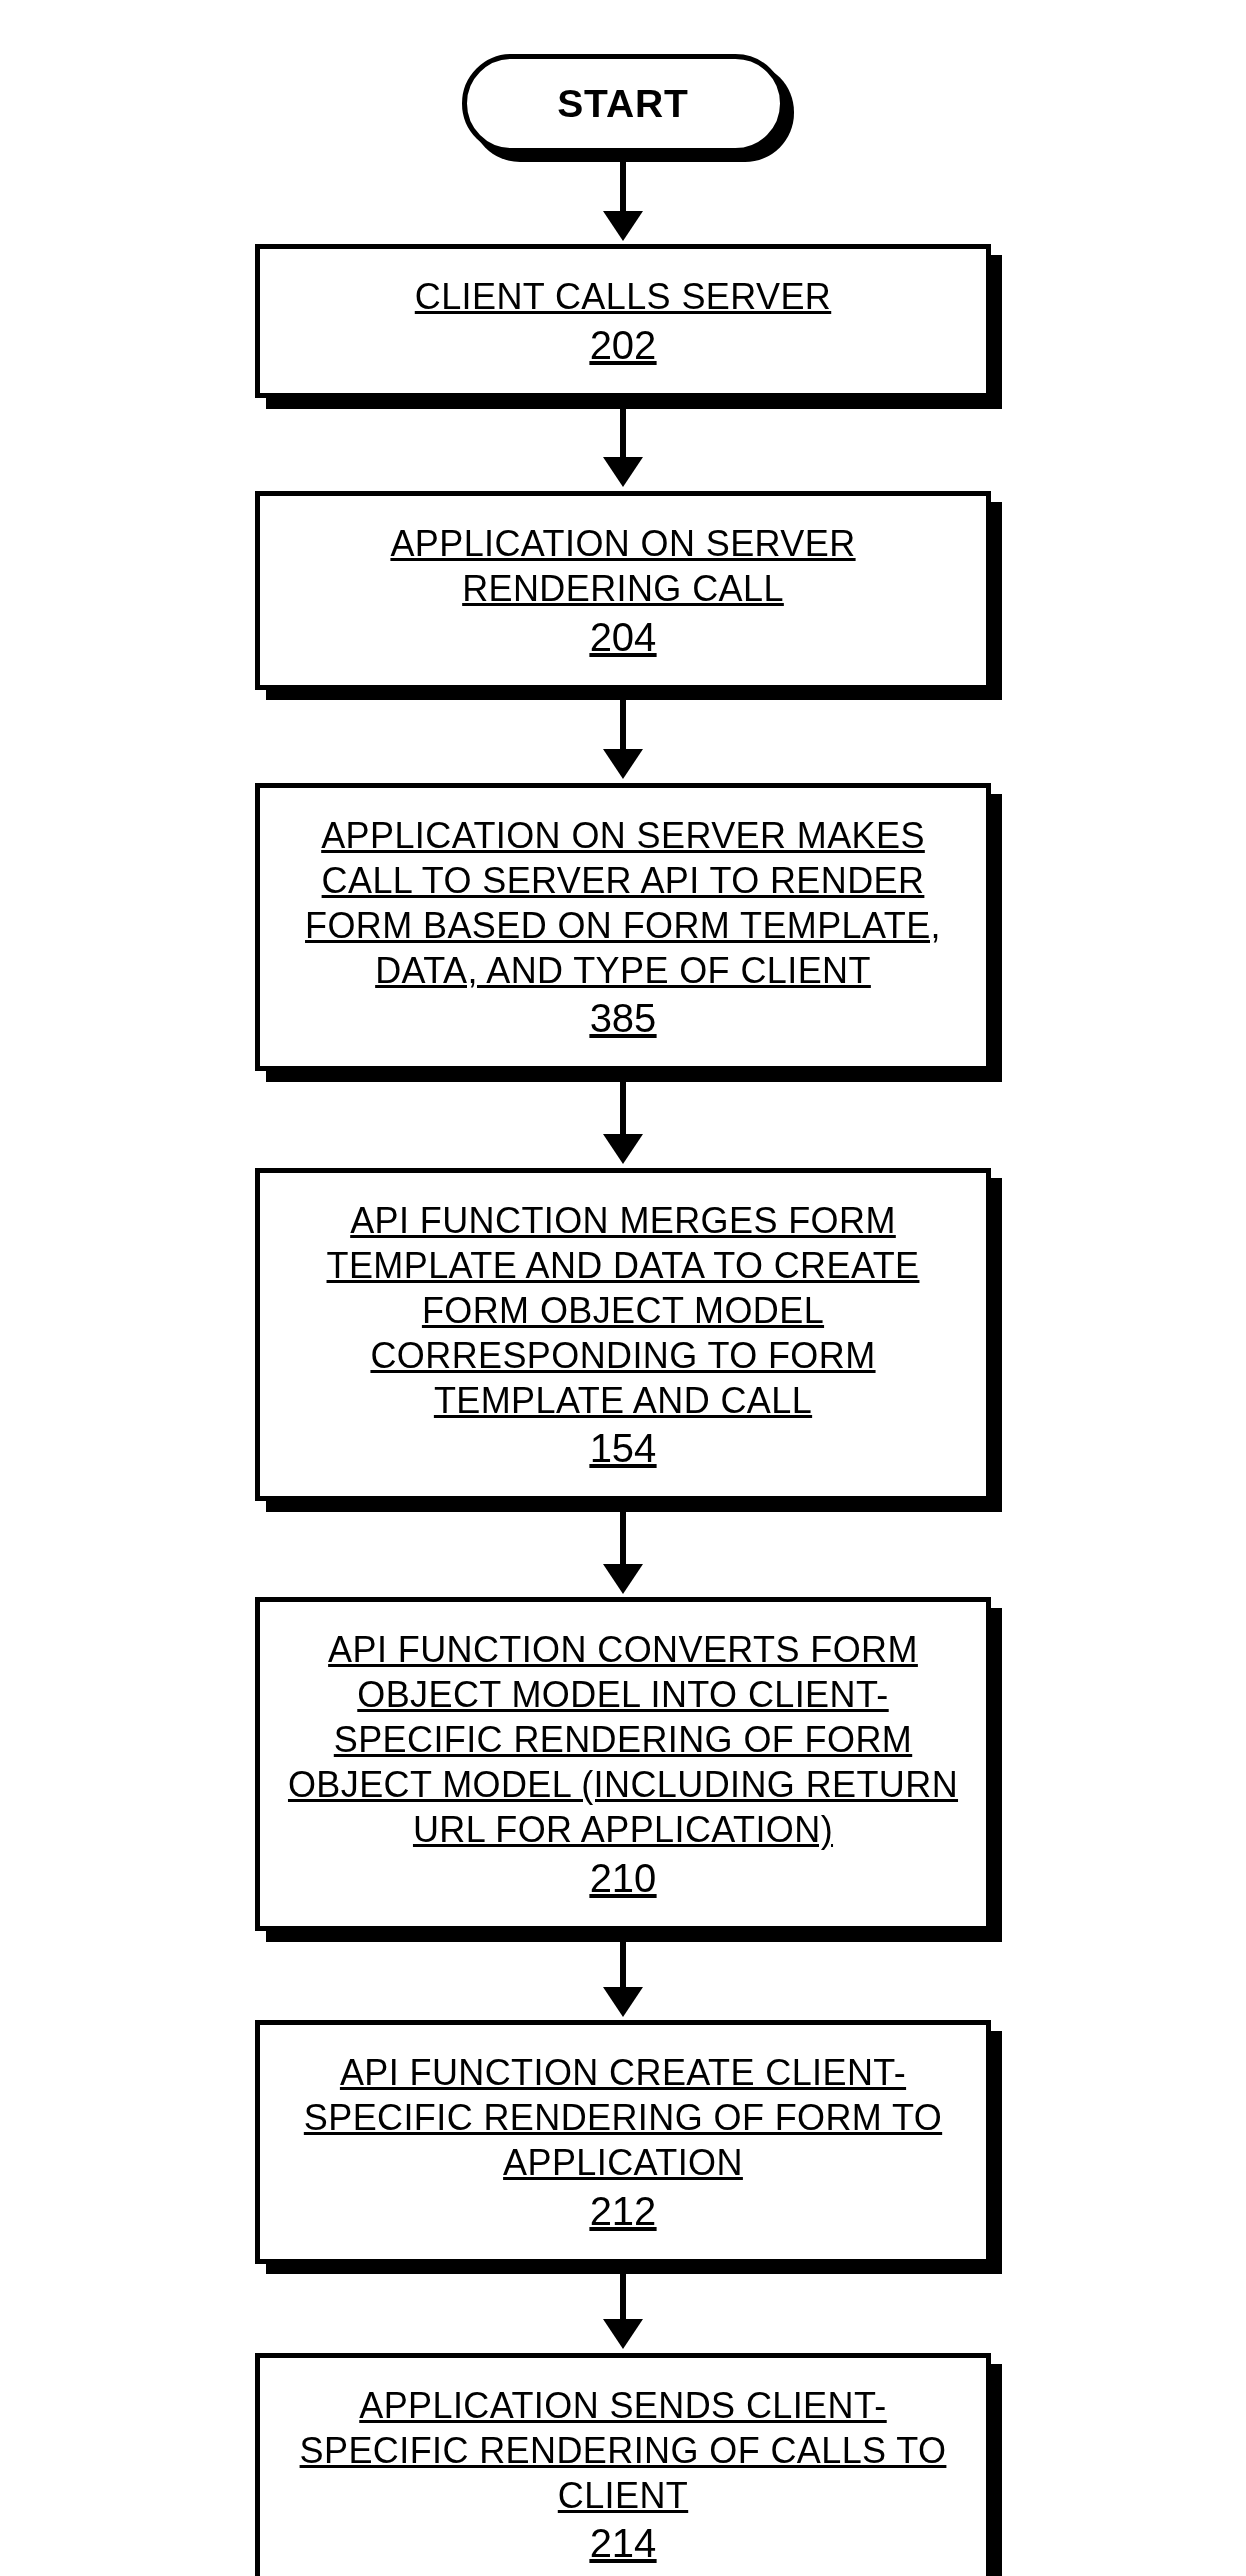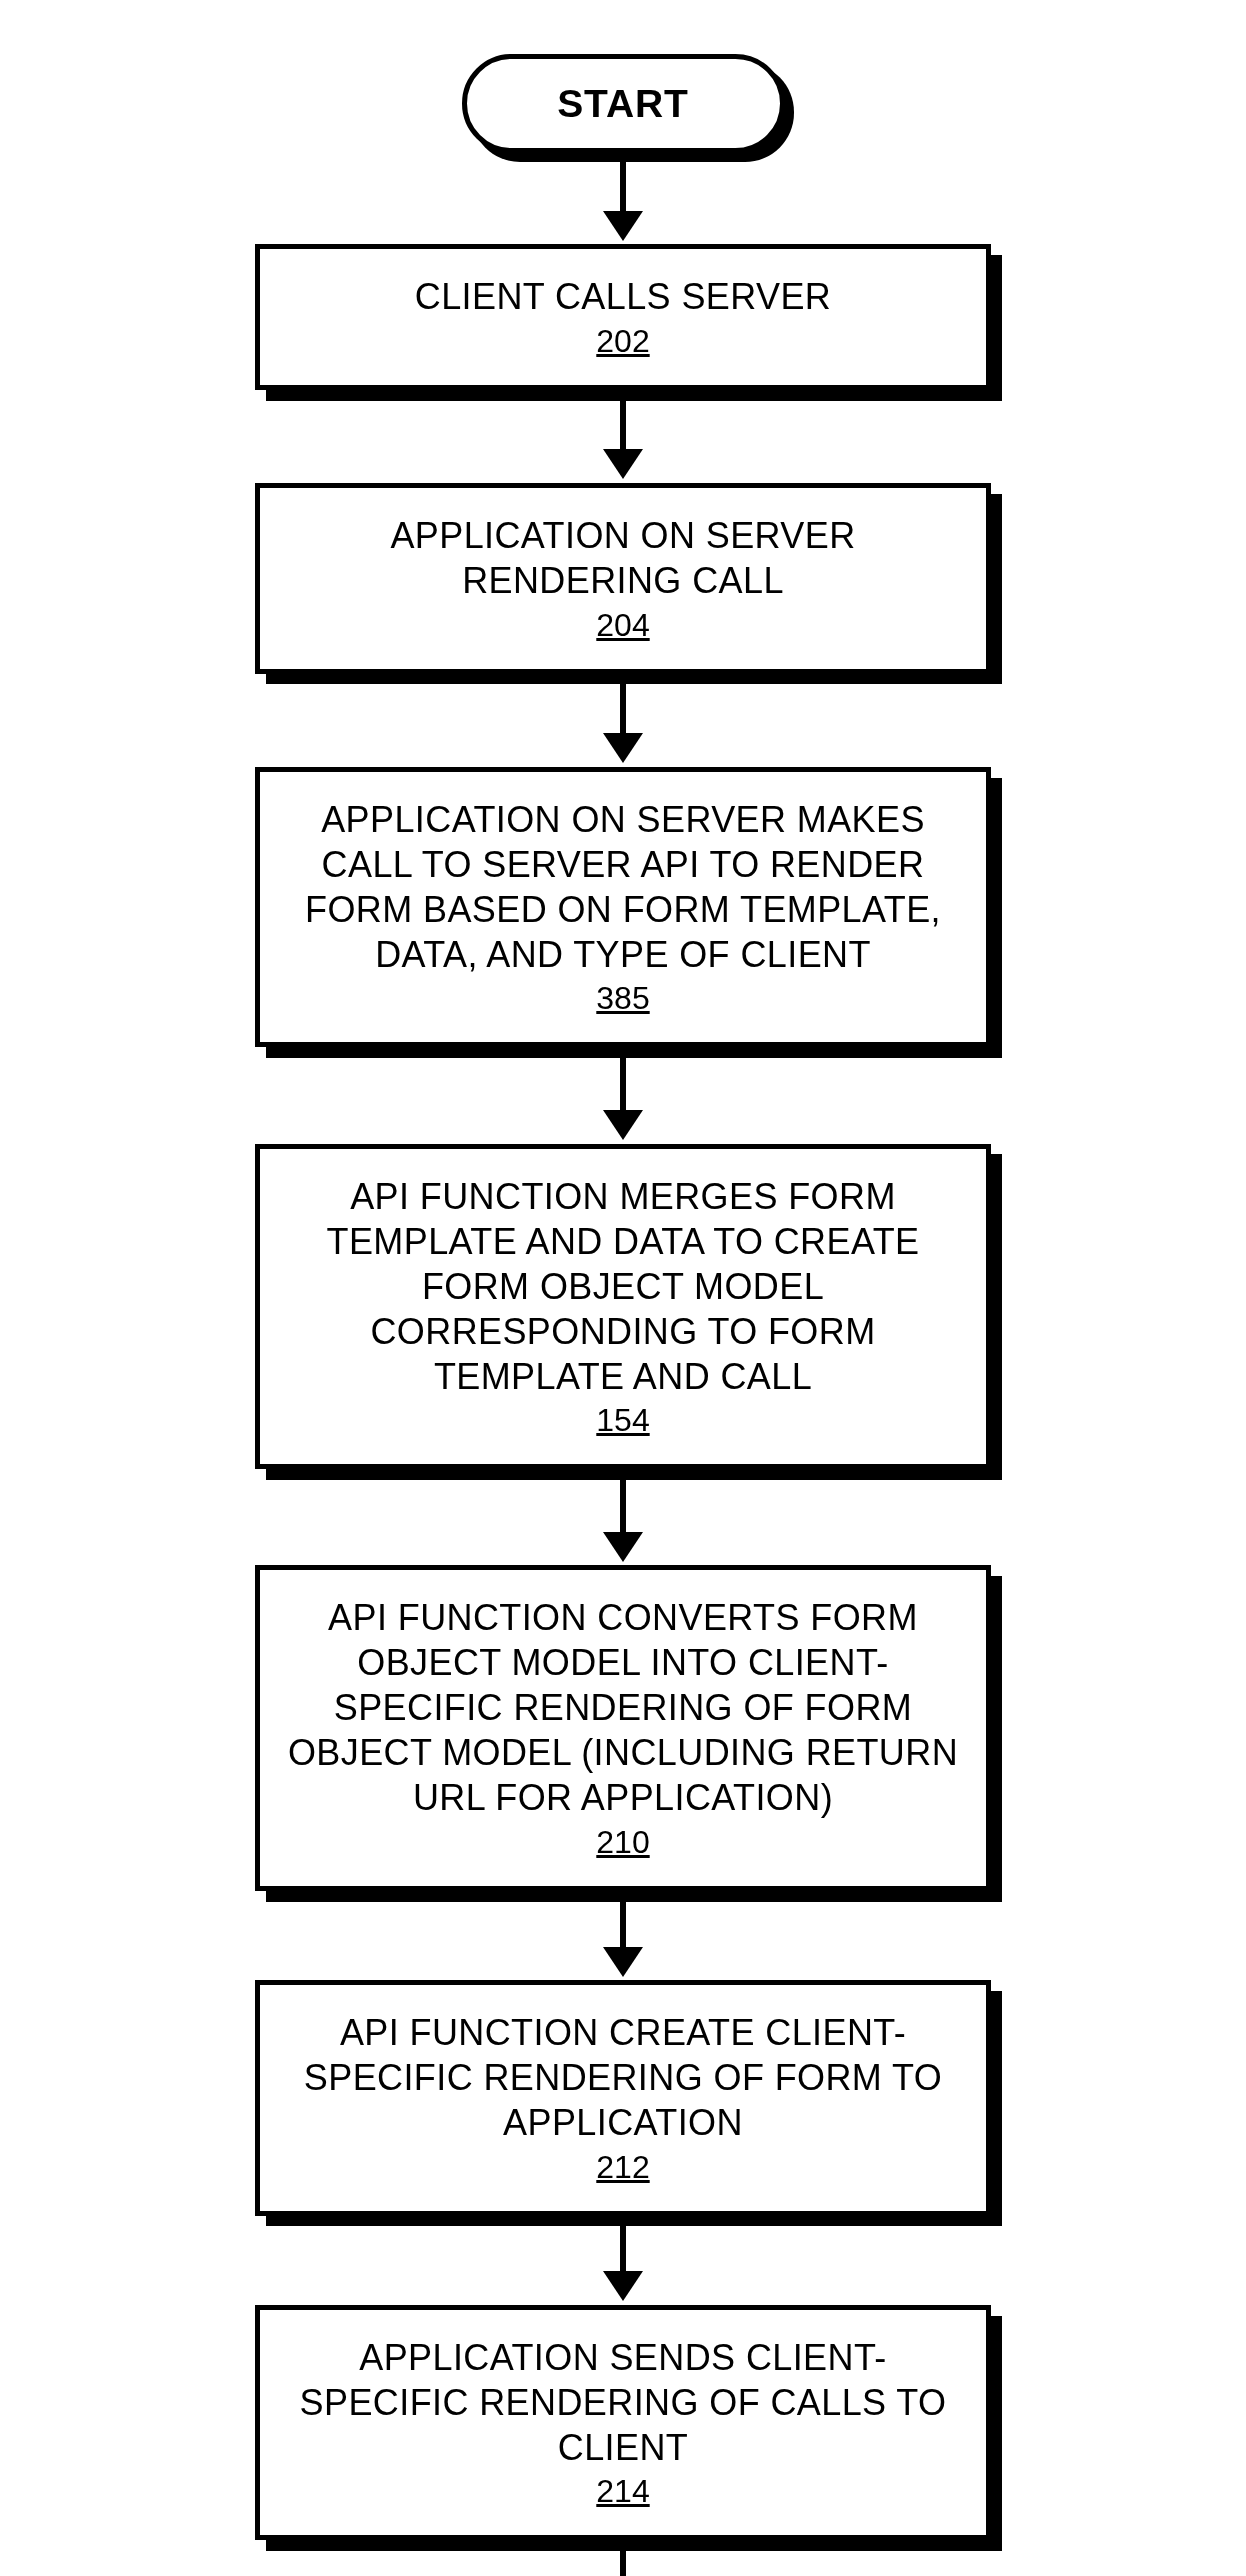--- a/index.html
+++ b/index.html
@@ -72,28 +72,29 @@
     background: #fff;
     border: 5.4px solid #000;
     box-sizing: border-box;
     width: 736px;
     padding: 25px 27px;
     display: flex;
     flex-direction: column;
     align-items: center;
     justify-content: center;
     text-align: center;
+    text-decoration: underline;
   }
   .process .text {
     font-size: 36px;
     line-height: 1.25;
     letter-spacing: 0.4px;
   }
   .process .ref {
-    font-size: 32px;
+    font-size: 40px;
     margin-top: 3.6px;
     text-decoration: underline;
   }
   .arrow {
     display: flex;
     flex-direction: column;
     align-items: center;
     margin: 3.6px 0 3.6px 0;
   }
   .arrow .shaft {

